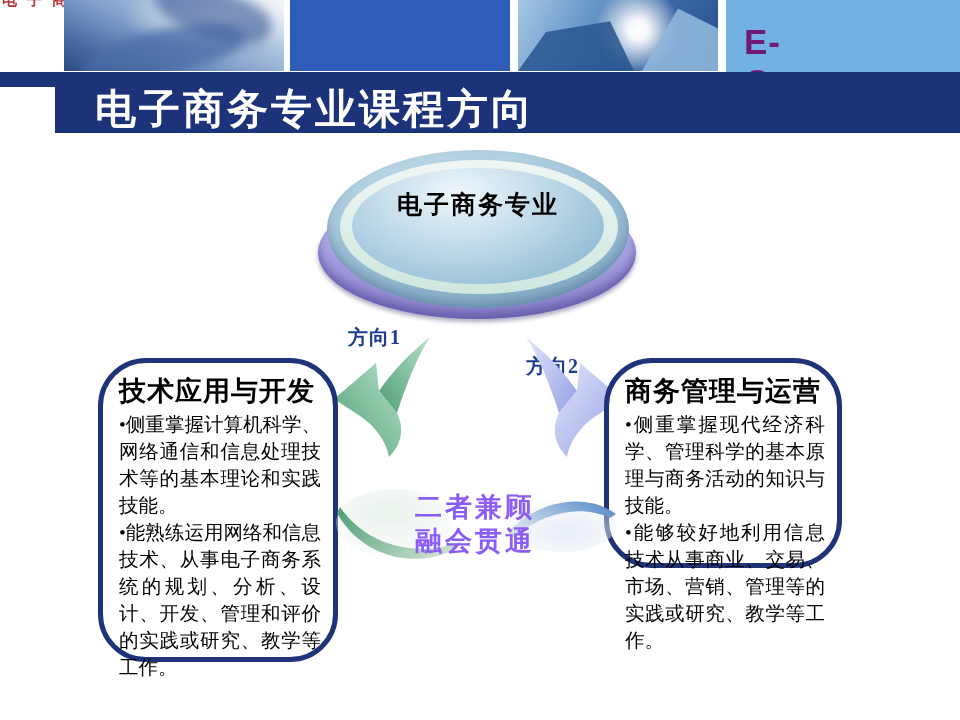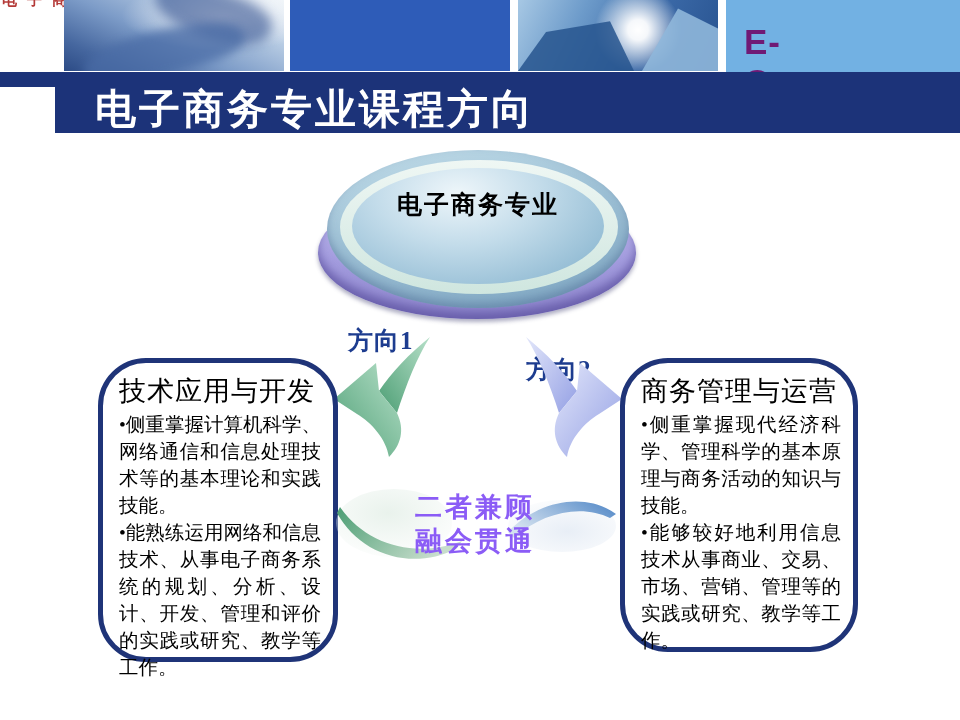--- a/index.html
+++ b/index.html
@@ -53,35 +53,35 @@
       background:linear-gradient(168deg,#c2dde9 0%,#9dc0d5 45%,#7ea6c2 100%);
       box-shadow:inset 0 -5px 8px rgba(80,110,150,.5);}
   .disc-ring{position:absolute;left:340px;top:160px;width:278px;height:134px;border-radius:50%;
       background:linear-gradient(180deg,#eff7f4 0%,#cfe6df 100%);}
   .disc-face{position:absolute;left:352px;top:168px;width:252px;height:116px;border-radius:50%;
       background:radial-gradient(ellipse at 42% 22%, #eef6fa 0%, #c3dcea 40%, #93bcd4 82%, #88b2cc 100%);}
   .disc-label{position:absolute;left:352px;top:188px;width:252px;text-align:center;
       font-size:25px;font-weight:bold;color:#000000;letter-spacing:2px;}
 
   
-  .dir-label{position:absolute;font-size:25px;font-weight:bold;color:#1d3c8f;letter-spacing:1px;}
+  .dir-label{position:absolute;font-size:20px;font-weight:bold;color:#1d3c8f;letter-spacing:1px;}
   .dir1{left:348px;top:324px;}
   .dir2{left:526px;top:321px;margin-top:32px;}
 
   .arrow-svg{position:absolute;width:110px;height:125px;}
   .arrow-green{left:328px;top:333px;}
   .arrow-lav{left:518px;top:333px;}
 
   
   .side-box{position:absolute;background:#ffffff;border:5px solid #1f3478;border-radius:48px;
       box-sizing:border-box;}
   .box-left{left:98px;top:358px;width:240px;height:304px;}
-  .box-right{left:620px;top:358px;width:238px;height:294px;}
+  .box-right{left:604px;top:358px;width:238px;height:210px;}
   .box-inner{position:absolute;left:16px;top:10px;right:12px;}
-  .box-title{font-size:27px;font-weight:normal;color:#000;letter-spacing:1px;margin-bottom:2px;
+  .box-title{font-size:27px;font-weight:bold;color:#000;letter-spacing:1px;margin-bottom:2px;
       white-space:nowrap;}
   .box-bullet{font-size:19.5px;color:#000;line-height:27px;text-align:justify;}
 
   
   .swoosh{position:absolute;}
   .mid-note{position:absolute;left:380px;top:490px;width:190px;text-align:center;
       font-size:27px;font-weight:bold;color:#8b5cf6;line-height:34px;letter-spacing:3px;}
 </style>
 </head>
 <body>

